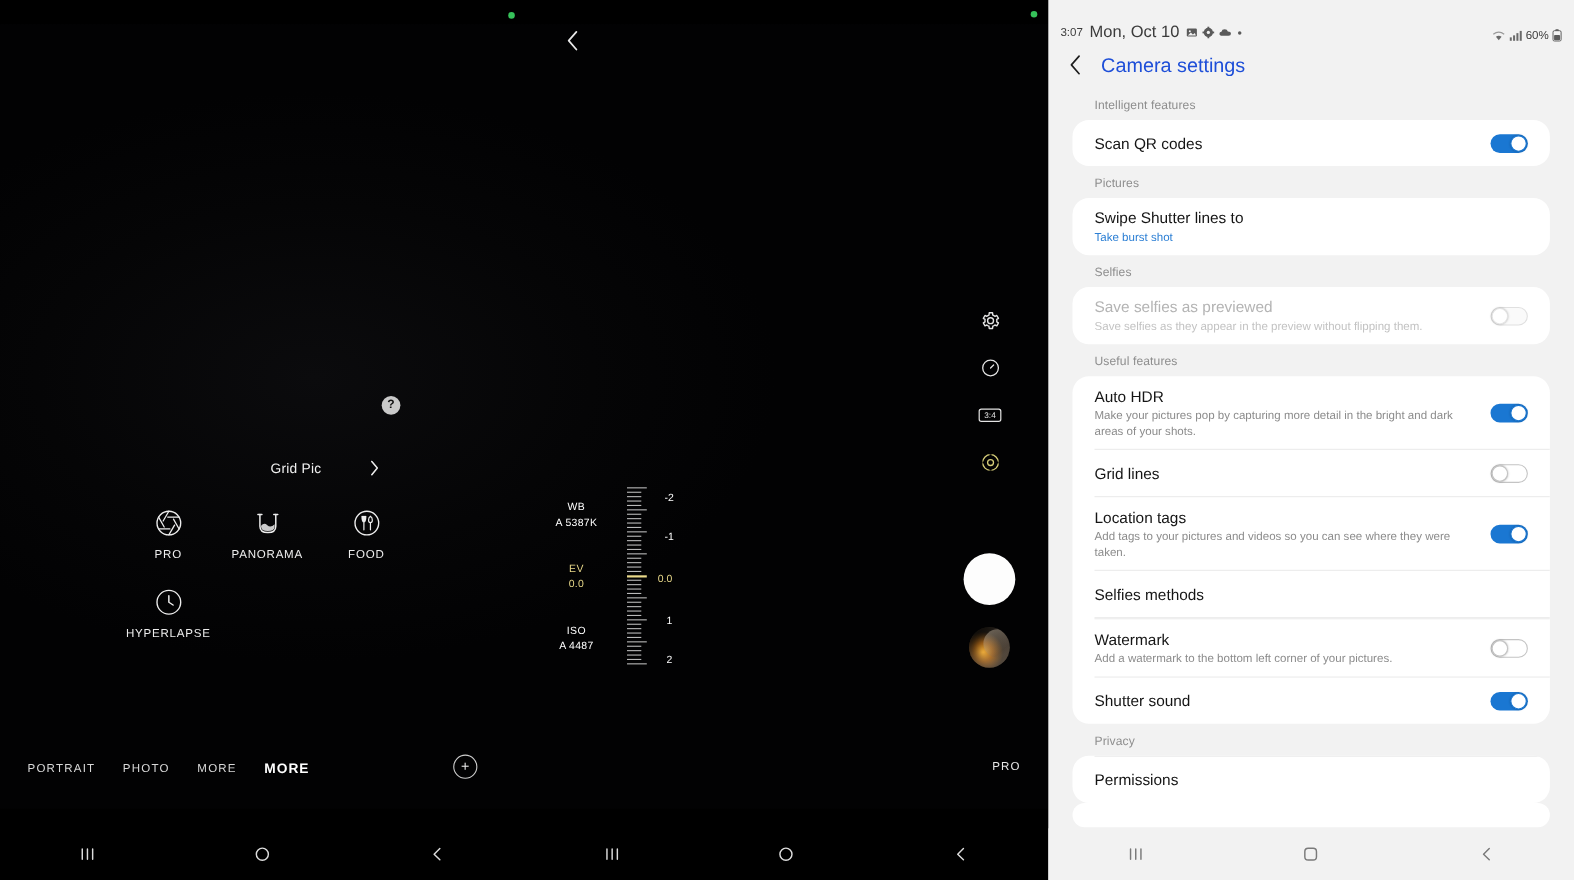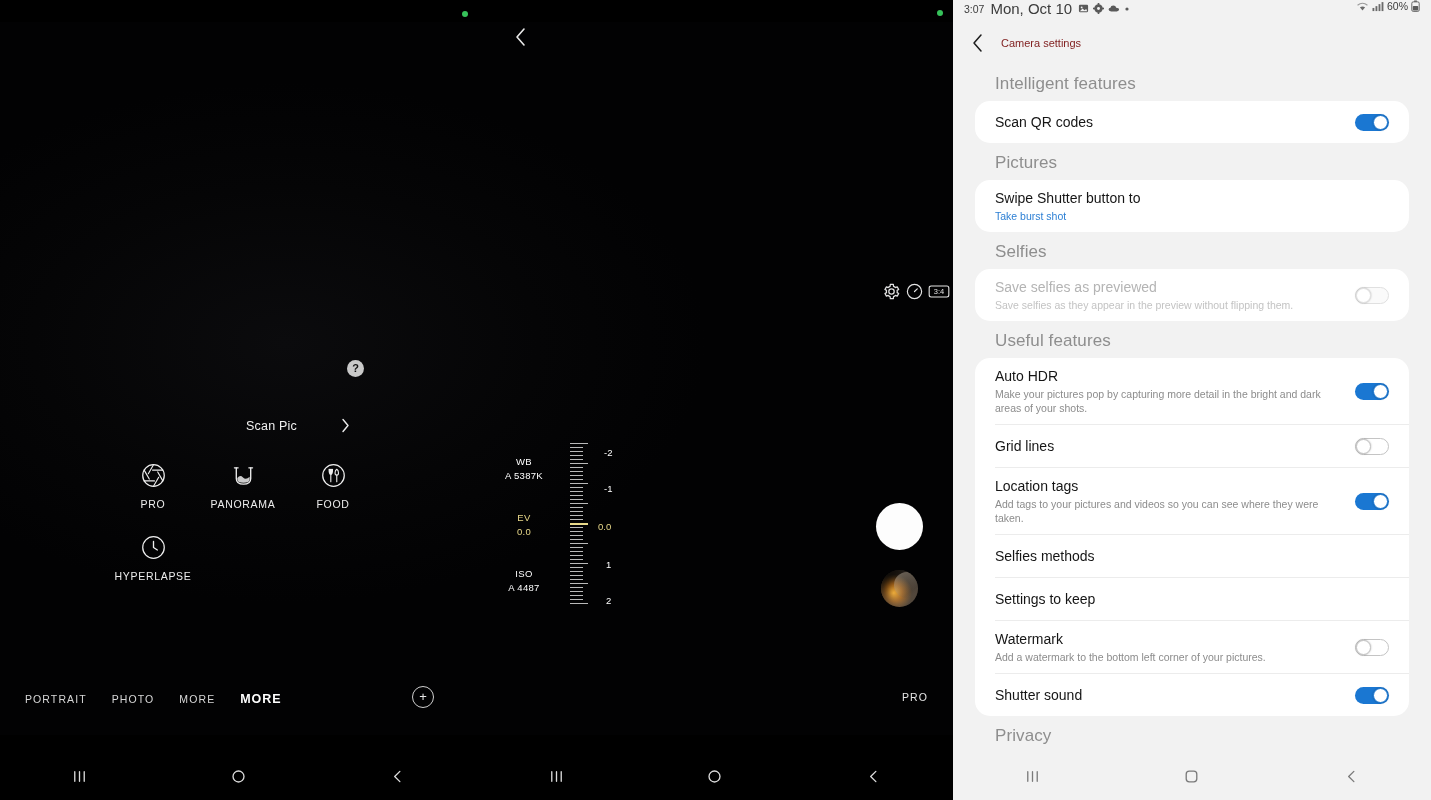--- a/index.html
+++ b/index.html
@@ -47,21 +47,21 @@
     background: #c9c9c9; color: #111;
     font-size: 11px; font-weight: bold;
     display: flex; align-items: center; justify-content: center;
     line-height: 1;
   }
 
   
   .icon-rail {
     position: absolute; left: 882px; top: 272px;
     width: 36px;
-    display: flex; flex-direction: row; gap: 4px; text-align: right;
+    display: flex; flex-direction: column; gap: 4px; text-align: right;
   }
   .rail-btn {
     width: 36px; height: 39px;
     display: flex; align-items: center; justify-content: center;
     cursor: pointer;
   }
 
   
   .deco-row {
     position: absolute; left: 246px; top: 418px;
@@ -163,41 +163,41 @@
   .nav-btn { width: 80px; display: flex; align-items: center; justify-content: center; cursor: pointer; }
 
   
   .settings {
     position: relative;
     width: 478px; height: 800px;
     background: #f2f2f2;
     overflow: hidden;
   }
   .statusbar {
-    height: 22px; display: flex; align-items: flex-start;
+    height: 22px; display: flex; align-items: flex-end;
     padding: 0 11px 0 11px;
-    font-size: 10.5px; color: #4a4a4a;
+    font-size: 10.5px; color: #4a4a4a; margin-top: 16px;
   }
   .sb-left { display: flex; align-items: center; gap: 6px; }
   .sb-time { font-size: 10.5px; color: #3c3c3c; }
   .sb-date { font-size: 15px; color: #3c3c3c; }
   .sb-icons { display: flex; align-items: center; gap: 4px; color: #5a5a5a; }
   .sb-right { margin-left: auto; display: flex; align-items: center; gap: 3px; color: #5a5a5a; }
   .sb-batt-txt { font-size: 10.5px; color: #3c3c3c; }
 
   .appbar {
     height: 42px; display: flex; align-items: center;
     padding-left: 18px; gap: 17px;
   }
   .appbar-back { display: flex; align-items: center; cursor: pointer; color: #1d1d1d; }
-  .appbar-title { font-size: 11px; color: #7f1d1d; }
+  .appbar-title { font-size: 18px; color: #1d4ed8; }
 
   .scroll { padding: 0 22px; }
   .sec-hdr {
-    font-size: 17px; color: #8e8e8e;
+    font-size: 11px; color: #8e8e8e;
     padding: 10px 20px 7px 20px;
     letter-spacing: .1px;
   }
   .card {
     background: #fff; border-radius: 15px; overflow: hidden;
   }
   .row {
     display: flex; align-items: center;
     padding: 0 20px;
     min-height: 42px;
@@ -280,21 +280,21 @@
       <div class="rail-btn">
         <svg width="19" height="19" viewBox="0 0 24 24">
           <circle cx="12" cy="12" r="9" fill="none" stroke="#d8cf7a" stroke-width="1.5"></circle>
           <circle cx="12" cy="12" r="3.4" fill="none" stroke="#d8cf7a" stroke-width="1.5"></circle>
           <path d="M12 2.6 L12 5.2 M12 18.8 L12 21.4 M2.6 12 L5.2 12 M18.8 12 L21.4 12" stroke="#000" stroke-width="2.4"></path>
         </svg>
       </div>
     </div>
 
     <div class="deco-row">
-      <span class="deco-label">Scan Pic</span>
+      <span class="deco-label">Grid Pic</span>
       <svg width="9" height="15" viewBox="0 0 9 15">
         <path d="M2 1.5 L7 7.5 L2 13.5" fill="none" stroke="#ededed" stroke-width="1.4" stroke-linecap="round" stroke-linejoin="round"></path>
       </svg>
     </div>
 
     <div class="mode-grid">
 
       <div class="mode-cell">
         <span class="mode-ico">
           <svg width="25" height="25" viewBox="0 0 26 26">
@@ -529,21 +529,21 @@
             </div>
             <div class="toggle on">
               <div class="knob"></div>
             </div>
           </div>
         </div>
         <div class="sec-hdr">Pictures</div>
         <div class="card">
           <div class="row">
             <div class="texts">
-              <div class="title">Swipe Shutter button to</div>
+              <div class="title">Swipe Shutter lines to</div>
               <div class="sub link">Take burst shot</div>
             </div>
           </div>
         </div>
         <div class="sec-hdr">Selfies</div>
         <div class="card">
           <div class="row disabled">
             <div class="texts">
               <div class="title">Save selfies as previewed</div>
               <div class="sub">Save selfies as they appear in the preview without flipping them.</div>
@@ -583,25 +583,20 @@
               <div class="knob"></div>
             </div>
           </div>
           <div class="divider"></div>
           <div class="row">
             <div class="texts">
               <div class="title">Selfies methods</div>
             </div>
           </div>
           <div class="divider"></div>
-          <div class="row">
-            <div class="texts">
-              <div class="title">Settings to keep</div>
-            </div>
-          </div>
           <div class="divider"></div>
           <div class="row">
             <div class="texts">
               <div class="title">Watermark</div>
               <div class="sub">Add a watermark to the bottom left corner of your pictures.</div>
             </div>
             <div class="toggle off">
               <div class="knob"></div>
             </div>
           </div>

